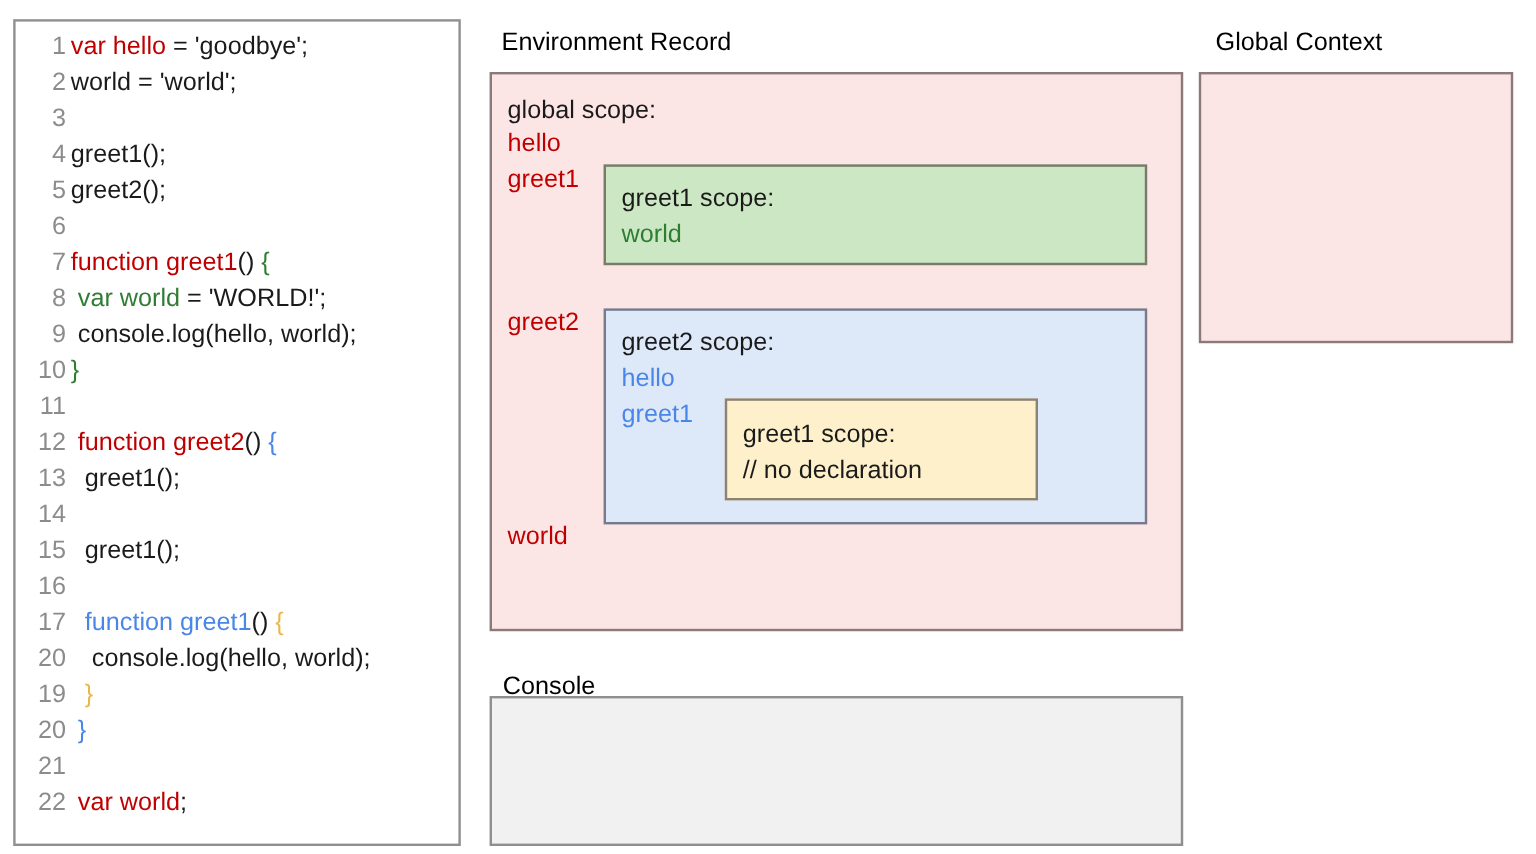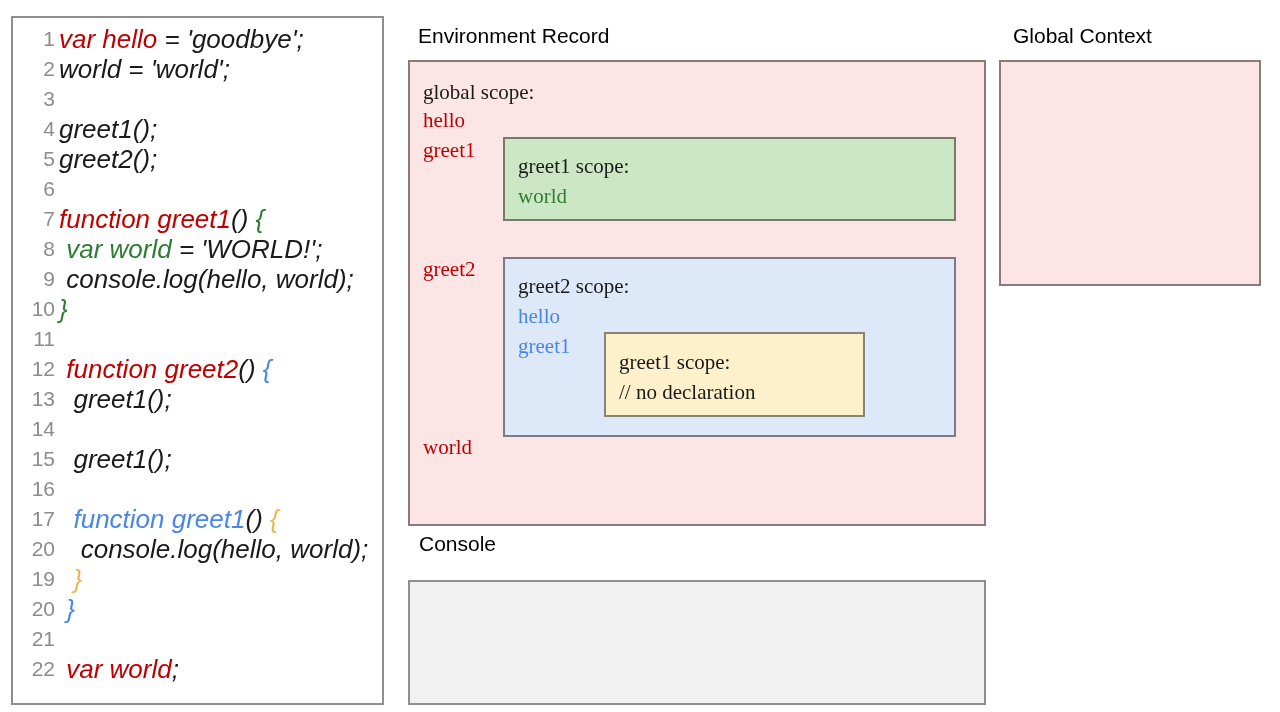--- a/index.html
+++ b/index.html
@@ -47,52 +47,50 @@
     color: #8c8c8c;
     font-size: 21px;
     padding-right: 4px;
     box-sizing: border-box;
     letter-spacing: 0px;
   }
   .code-text {
     flex: 1;
     white-space: pre;
     color: #1a1a1a;
-    font-size: 26px;
-    font-style: italic;
+    font-size: 21px;
   }
   .tok-red    { color: #c00000; }
   .tok-green  { color: #2e7d32; }
   .tok-blue   { color: #4a86e8; }
   .tok-orange { color: #e8b84a; }
   .tok-plain  { color: #1a1a1a; }
 
   
   .section-title {
     position: absolute;
     font-size: 21px;
     font-weight: normal;
     color: #000000;
     white-space: nowrap;
   }
   #env-title    { left: 418px; top: 24px; }
   #global-title { left: 1013px; top: 24px; }
-  #console-title{ left: 419px; top: 532px; }
+  #console-title{ left: 419px; top: 560px; }
 
   
   #env-box {
     position: absolute;
     left: 408px;
     top: 60px;
     width: 578px;
     height: 466px;
     box-sizing: border-box;
     border: 2px solid #8a7a7a;
     background: #fce5e5;
-    font-family: Liberation Serif, serif;
   }
   .scope-label {
     position: absolute;
     font-size: 21px;
     white-space: pre;
     color: #1a1a1a;
   }
   .var-red   { color: #c00000; }
   .var-green { color: #2e7d32; }
   .var-blue  { color: #4a86e8; }

